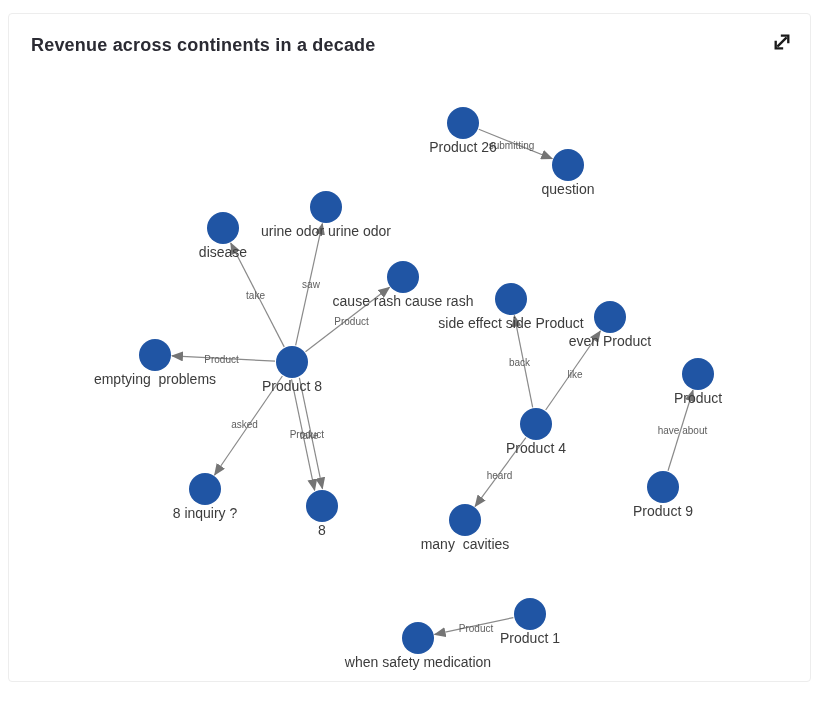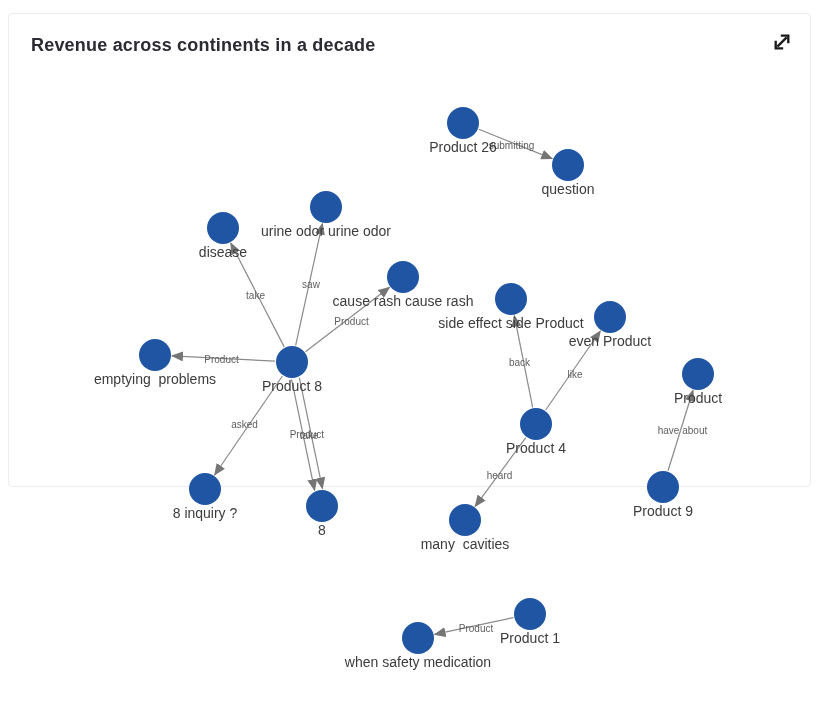--- a/index.html
+++ b/index.html
@@ -1,18 +1,18 @@
 <!DOCTYPE html>
 <html style="--background: #ffffff; --card-border: #ededed; --title-text: #2b2b33; --icon-stroke: #1a1a1a; --node-fill: #2055a4; --node-label: #3c3c3c; --edge-stroke: #8a8a8a; --edge-arrow: #757575; --edge-label: #5e5e5e;"><head>
 <meta charset="utf-8">
 <style>
   html,body{margin:0;padding:0;background:#ffffff;}
   body{width:824px;height:705px;position:relative;overflow:hidden;
        font-family:"Liberation Sans",sans-serif;}
-  .card{position:absolute;left:8px;top:13px;width:803px;height:474px;
+  .card{position:absolute;left:8px;top:13px;width:803px;height:669px;
         background:var(--background,#fff);border:1px solid var(--card-border,#ededed);
         border-radius:4px;box-sizing:border-box;text-align:right;}
   .card-title{margin:0;position:absolute;left:22px;top:21px;
         font-size:18px;font-weight:600;letter-spacing:.2px;
         color:var(--title-text,#2b2b33);}
   .expand-btn{position:absolute;top:12px;right:12px;width:32px;height:32px;
         background:transparent;border:none;padding:2px;cursor:pointer;}
   .expand-btn svg{display:block;}
   #graph-svg{position:absolute;left:0;top:0;width:824px;height:705px;}
   #graph-svg text{font-family:"Liberation Sans",sans-serif;white-space:pre;}

